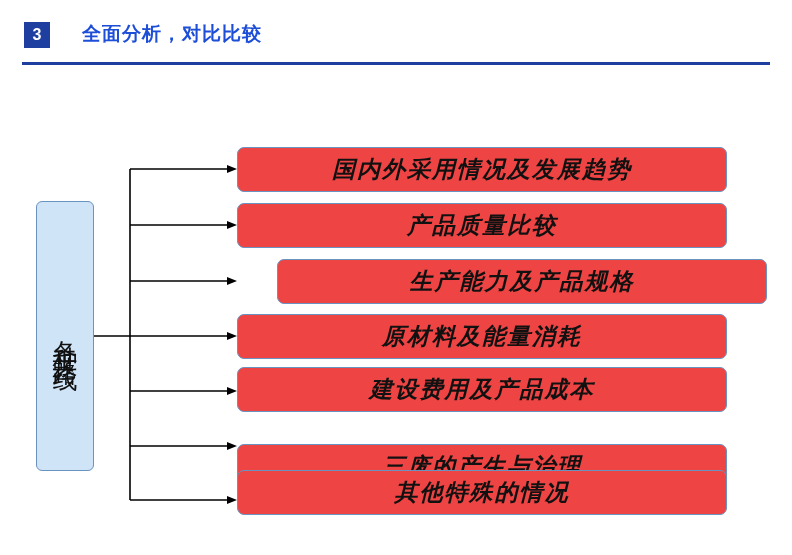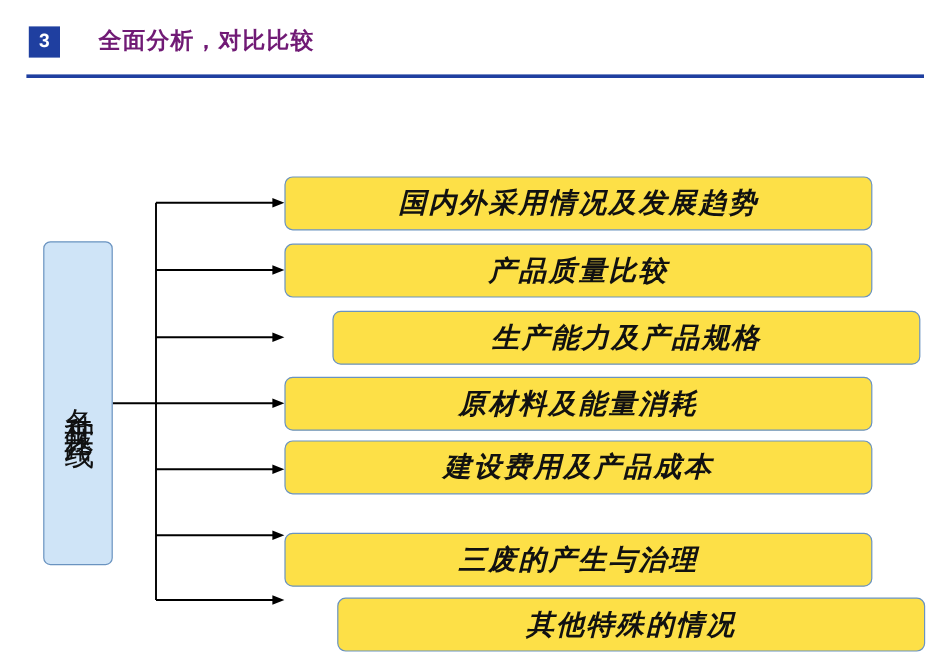--- a/index.html
+++ b/index.html
@@ -37,21 +37,21 @@
     align-items: center;
     justify-content: center;
     font-family: "Liberation Sans", sans-serif;
   }
   .header-title {
     position: absolute;
     left: 82px;
     top: 21px;
     font-size: 19px;
     font-weight: bold;
-    color: #701a75;
+    color: #1d4ed8;
     letter-spacing: 1px;
     font-family: "Liberation Sans", sans-serif;
   }
   .header-rule {
     position: absolute;
     left: 22px;
     top: 62px;
     width: 748px;
     height: 3px;
     background: #1f3fa0;
@@ -98,21 +98,21 @@
     font-family: "Liberation Serif", serif;
     font-weight: normal;
   }
 
   
   .branch {
     position: absolute;
     left: 237px;
     width: 490px;
     height: 45px;
-    background: #fde047;
+    background: #ef4444;
     border: 1px solid #6a93c0;
     border-radius: 7px;
     box-sizing: border-box;
     display: flex;
     align-items: center;
     justify-content: center;
     font-family: "Liberation Serif", serif;
     font-size: 23px;
     font-style: italic;
     font-weight: bold;
@@ -169,17 +169,17 @@
   </div>
   <div class="branch" style="top:244px;font-family:Liberation Mono, monospace;">
     <span>原材料及能量消耗</span>
   </div>
   <div class="branch" style="top:297px;">
     <span>建设费用及产品成本</span>
   </div>
   <div class="branch" style="top:354px;margin-top:20px;">
     <span>三废的产生与治理</span>
   </div>
-  <div class="branch" style="top:428px;margin-left:44px;">
+  <div class="branch" style="top:400px;">
     <span>其他特殊的情况</span>
   </div>
 
 </div>
 
 </body></html>

